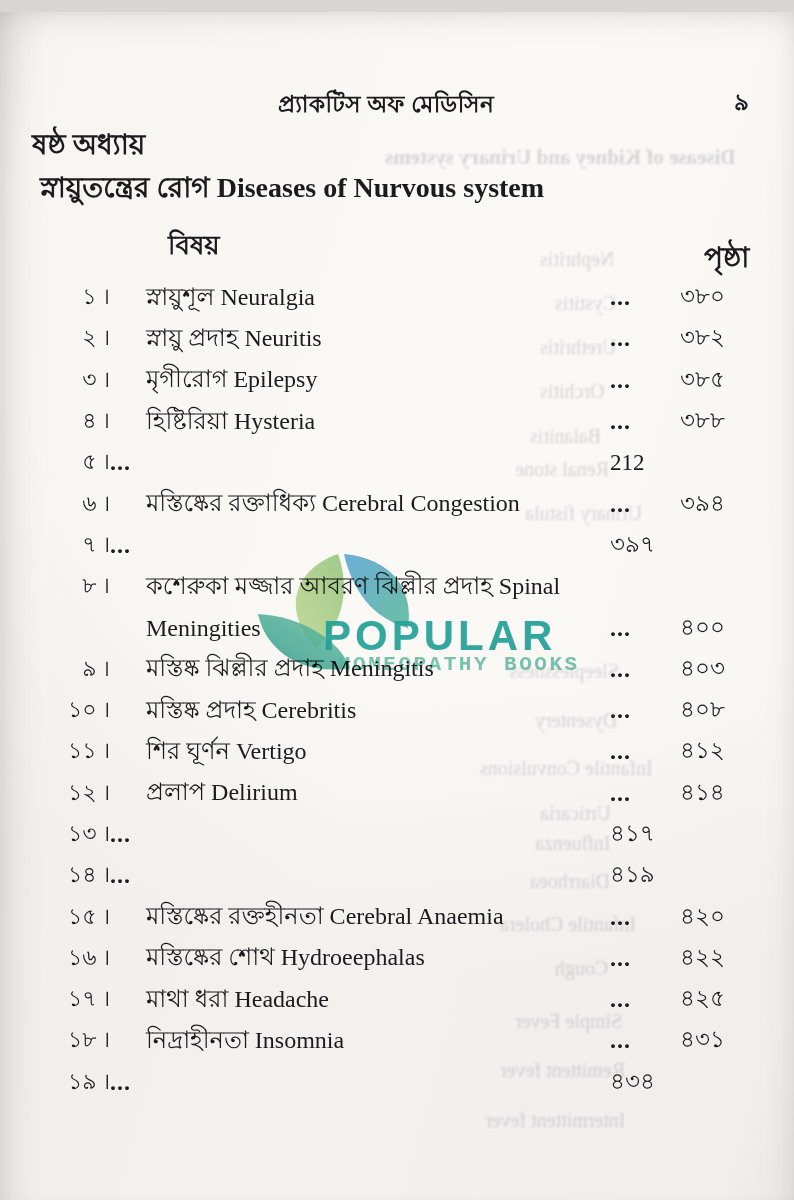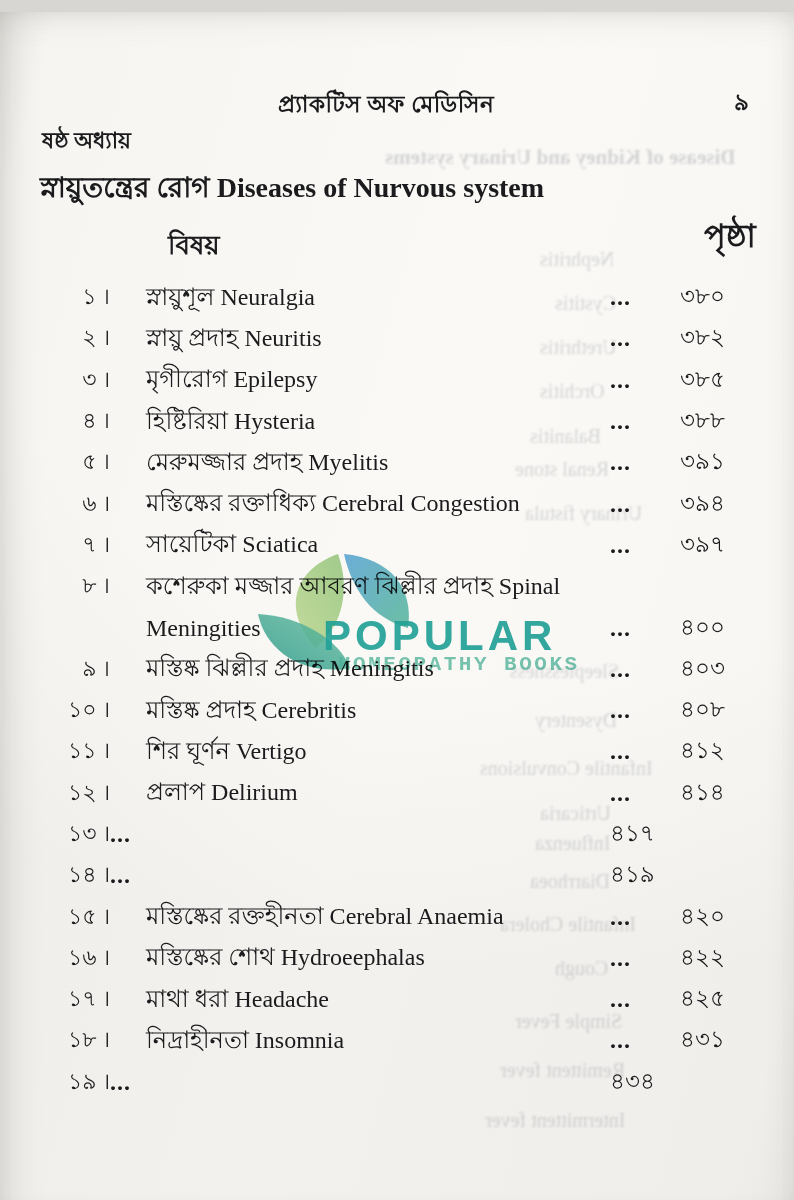--- a/index.html
+++ b/index.html
@@ -29,24 +29,24 @@
     position:absolute;white-space:nowrap;
     transform:scaleX(-1);
     filter:blur(1.3px);
     color:#70747f;opacity:.27;
     font-family:"Liberation Serif","DejaVu Serif",serif;
   }
   
   .ink{position:absolute;z-index:2;white-space:nowrap;}
   .running-header{top:74px;left:278px;font-size:23px;font-weight:600;letter-spacing:.5px;}
   .page-num{top:72px;left:734px;font-size:23px;font-weight:700;}
-  .chapter-label{top:111px;left:42px;font-size:22px;font-weight:700;}
+  .chapter-label{top:111px;left:32px;font-size:28px;font-weight:700;}
   .chapter-title{top:154px;left:40px;font-size:28px;font-weight:700;}
   .col-subject{top:213px;left:168px;font-size:26px;font-weight:700;}
-  .col-page{top:199px;left:704px;font-size:32px;font-weight:700;}
+  .col-page{top:224px;left:704px;font-size:28px;font-weight:700;}
   #toc-rows{
     position:absolute;z-index:2;
     left:58px;right:62px;top:265px;
   }
   .row{
     display:grid;
     grid-template-columns:52px 1fr 70px 52px;
     align-items:center;
     height:41.3px;
     font-size:24px;
@@ -155,35 +155,33 @@
 
   <div class="row">
     <span class="no">৪ ।</span>
     <span class="title">হিষ্টিরিয়া Hysteria</span>
     <span class="dots">...</span>
     <span class="pg">৩৮৮</span>
   </div>
 
   <div class="row">
     <span class="no">৫ ।</span>
-    <span class="title">মেরুমজ্জার প্রদাহ Myelitis</span>
-    <span class="dots">...</span>
-    <span class="pg">৩৯১</span>
+    <span class="dots">...</span>
+    <span class="pg">212</span>
   </div>
 
   <div class="row">
     <span class="no">৬ ।</span>
     <span class="title">মস্তিষ্কের রক্তাধিক্য Cerebral Congestion</span>
     <span class="dots">...</span>
     <span class="pg">৩৯৪</span>
   </div>
 
   <div class="row">
     <span class="no">৭ ।</span>
-    <span class="title">সায়েটিকা Sciatica</span>
     <span class="dots">...</span>
     <span class="pg">৩৯৭</span>
   </div>
 
   <div class="row">
     <span class="no">৮ ।</span>
     <span class="title">কশেরুকা মজ্জার আবরণ ঝিল্লীর প্রদাহ Spinal</span>
     <span class="dots"></span>
     <span class="pg"></span>
   </div>

